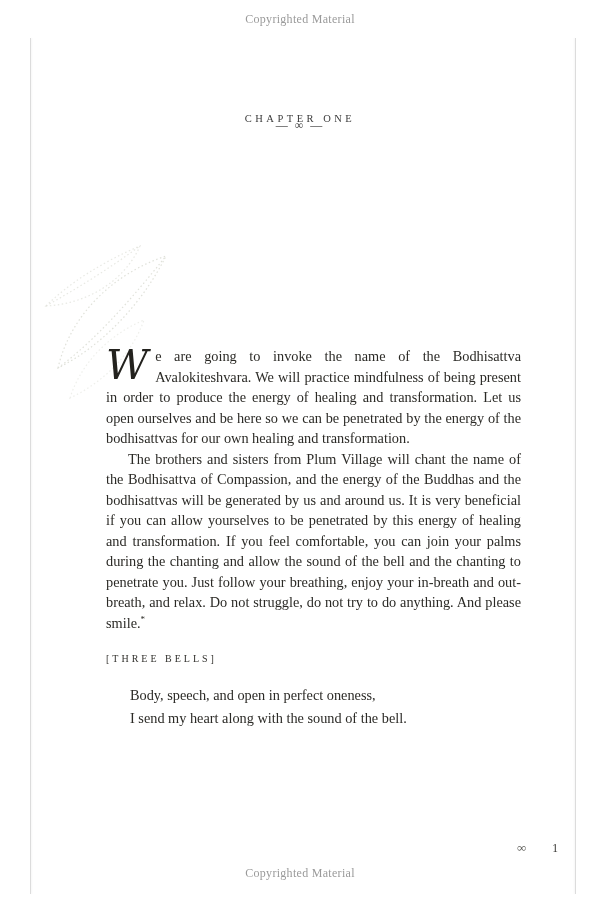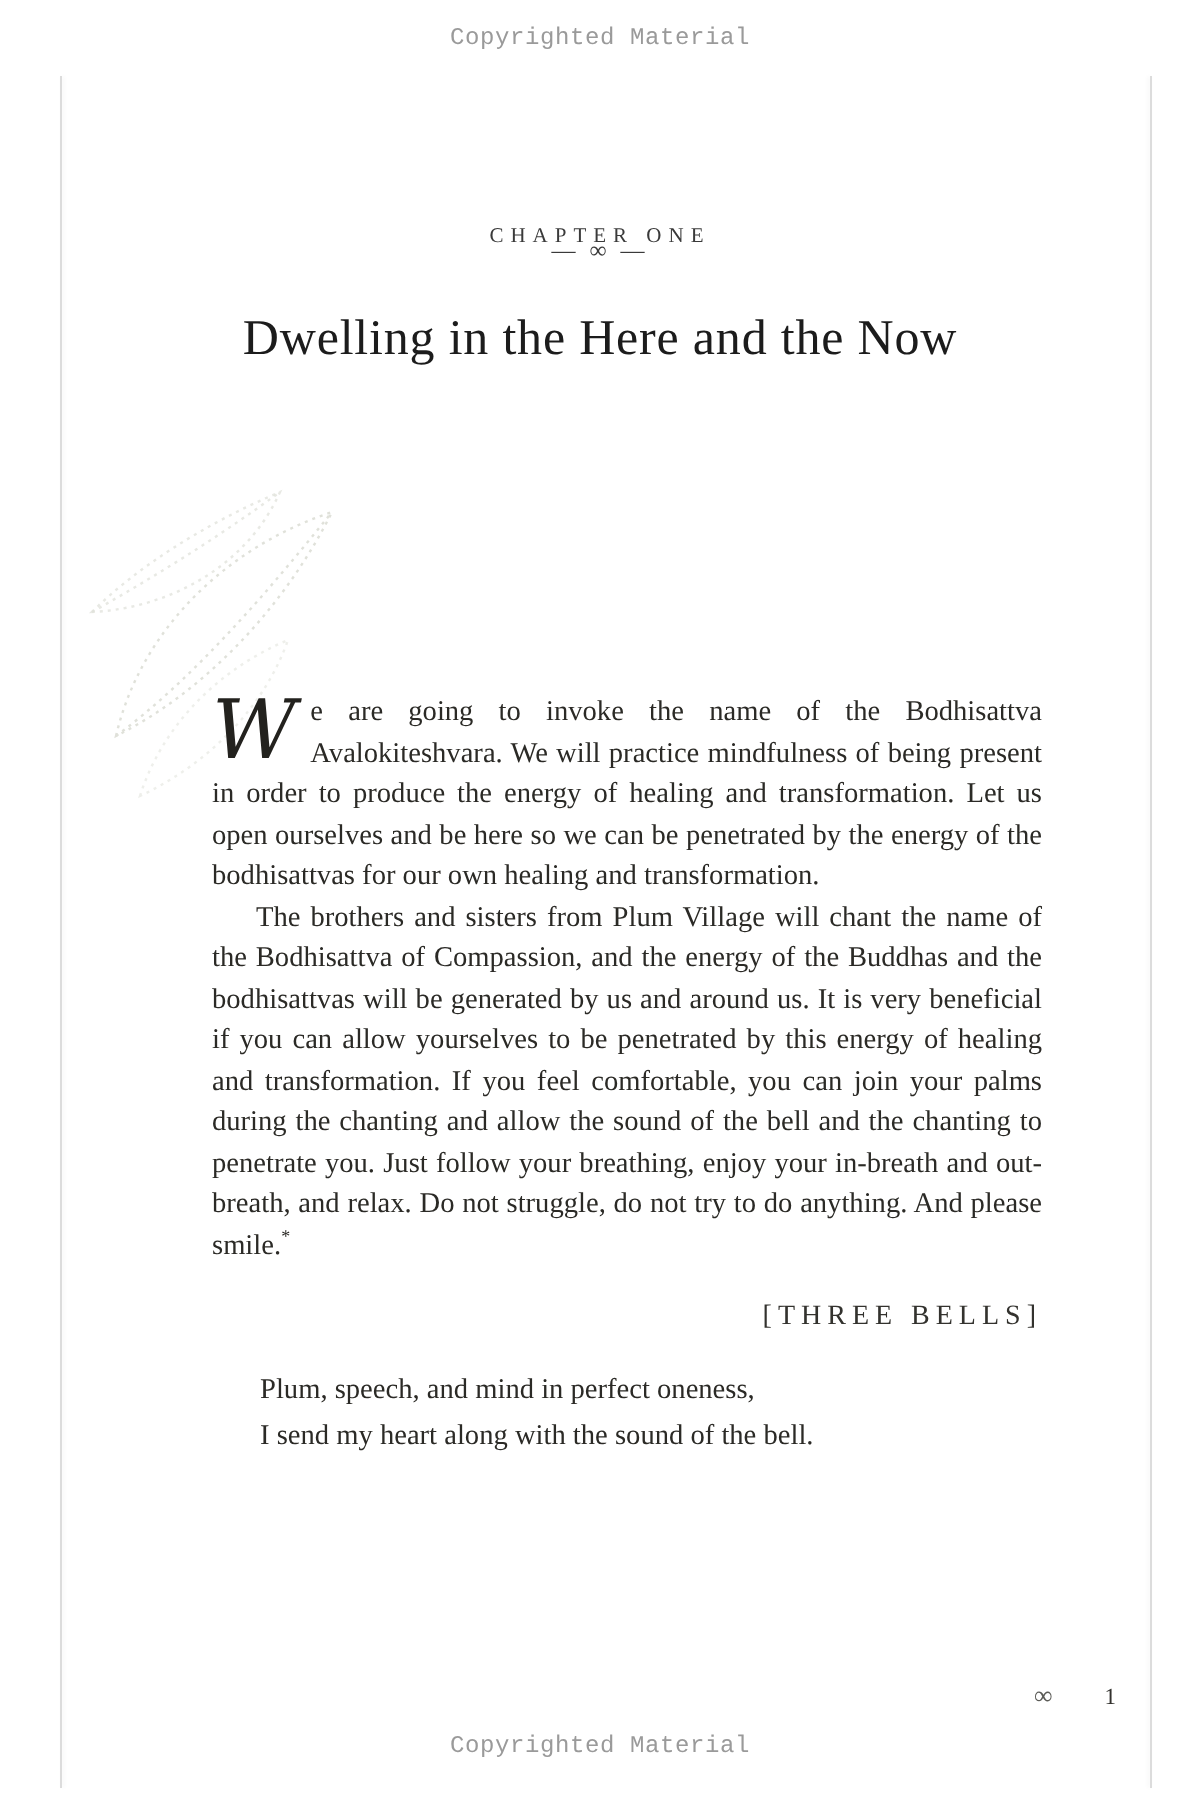--- a/index.html
+++ b/index.html
@@ -4,21 +4,21 @@
 <style>
   html,body{margin:0;padding:0;}
   body{
     width:600px;height:900px;background:#ffffff;
     font-family:"Liberation Serif",serif;color:#2b2a26;
     position:relative;overflow:hidden;
   }
   .scan{position:absolute;inset:0;}
   .copyright{
     position:absolute;left:0;width:100%;text-align:center;
-    font-family:Liberation Mono, monospace;font-size:12px;
+    font-family:Liberation Serif, serif;font-size:12px;
     color:#9a9a9a;letter-spacing:.3px;
   }
   .copyright.top{top:12px;}
   .copyright.bottom{top:866px;}
   .edge{position:absolute;top:38px;height:856px;width:1px;background:#dcdcdc;}
   .edge.left{left:30px;box-shadow:1px 0 2px rgba(0,0,0,.05);}
   .edge.right{left:575px;box-shadow:-1px 0 2px rgba(0,0,0,.05);}
   .leaf{position:absolute;left:40px;top:240px;z-index:0;opacity:.55;}
   .chapter{
     position:absolute;top:100px;left:0;width:100%;text-align:center;
@@ -37,21 +37,21 @@
     font-size:14.3px;line-height:20.5px;
   }
   .para{margin:0;text-align:justify;}
   .para.indent{text-indent:22px;}
   .dropcap{
     float:left;font-family:"DejaVu Serif",serif;font-style:italic;
     font-size:41px;line-height:34px;padding:2px 7px 0 0;color:#23221e;
   }
   .fnref{font-size:9px;line-height:0;}
   .stage{
-    text-align:right;font-size:14px;letter-spacing:3px;color:#33322e;
+    text-align:left;font-size:10px;letter-spacing:3px;color:#33322e;
     margin:16px 0 14px 0;
   }
   .verse{margin-left:24px;line-height:23px;margin-top:4px;}
   .footnote{
     margin-top:34px;font-size:11.3px;line-height:17px;text-align:justify;color:#33322e;
   }
   .footnote sup{font-size:8px;margin-right:3px;}
   .footer{
     position:absolute;top:840px;right:42px;display:flex;align-items:baseline;gap:26px;
   }
@@ -75,32 +75,31 @@
       <path d="M6 66 C 28 44, 62 22, 100 6 C 84 42, 46 64, 6 66 Z" opacity=".75"></path>
       <path d="M6 66 C 38 48, 70 28, 100 6" opacity=".75"></path>
       <path d="M30 158 C 40 126, 66 96, 104 80 C 92 114, 64 142, 30 158 Z" opacity=".55"></path>
     </g>
   </svg>
 
   <div class="chapter">CHAPTER ONE</div>
 
   <div class="ornament">— ∞ —</div>
 
-  <h1 class="title">Dwelling in the Here and the Now</h1>
 
   <div class="column">
 
     <p class="para first"><span class="dropcap">W</span><span>e are going to invoke the name of the Bodhisattva Avalokiteshvara. We will practice mindfulness of being present in order to produce the energy of healing and transformation. Let us open ourselves and be here so we can be penetrated by the energy of the bodhisattvas for our own healing and transformation.</span></p>
 
     <p class="para indent"><span>The brothers and sisters from Plum Village will chant the name of the Bodhisattva of Compassion, and the energy of the Buddhas and the bodhisattvas will be generated by us and around us. It is very beneficial if you can allow yourselves to be penetrated by this energy of healing and transformation. If you feel comfortable, you can join your palms during the chanting and allow the sound of the bell and the chanting to penetrate you. Just follow your breathing, enjoy your in-breath and out-breath, and relax. Do not struggle, do not try to do anything. And please smile.</span><sup class="fnref">*</sup></p>
 
     <div class="stage">[THREE BELLS]</div>
 
     <div class="verse">
-      <div class="verse-line">Plum, speech, and mind in perfect oneness,</div>
+      <div class="verse-line">Body, speech, and open in perfect oneness,</div>
       <div class="verse-line">I send my heart along with the sound of the bell.</div>
     </div>
 
 
   </div>
 
   <div class="footer">
     <span class="footer-orn">∞</span>
     <span class="pageno">1</span>
   </div>

